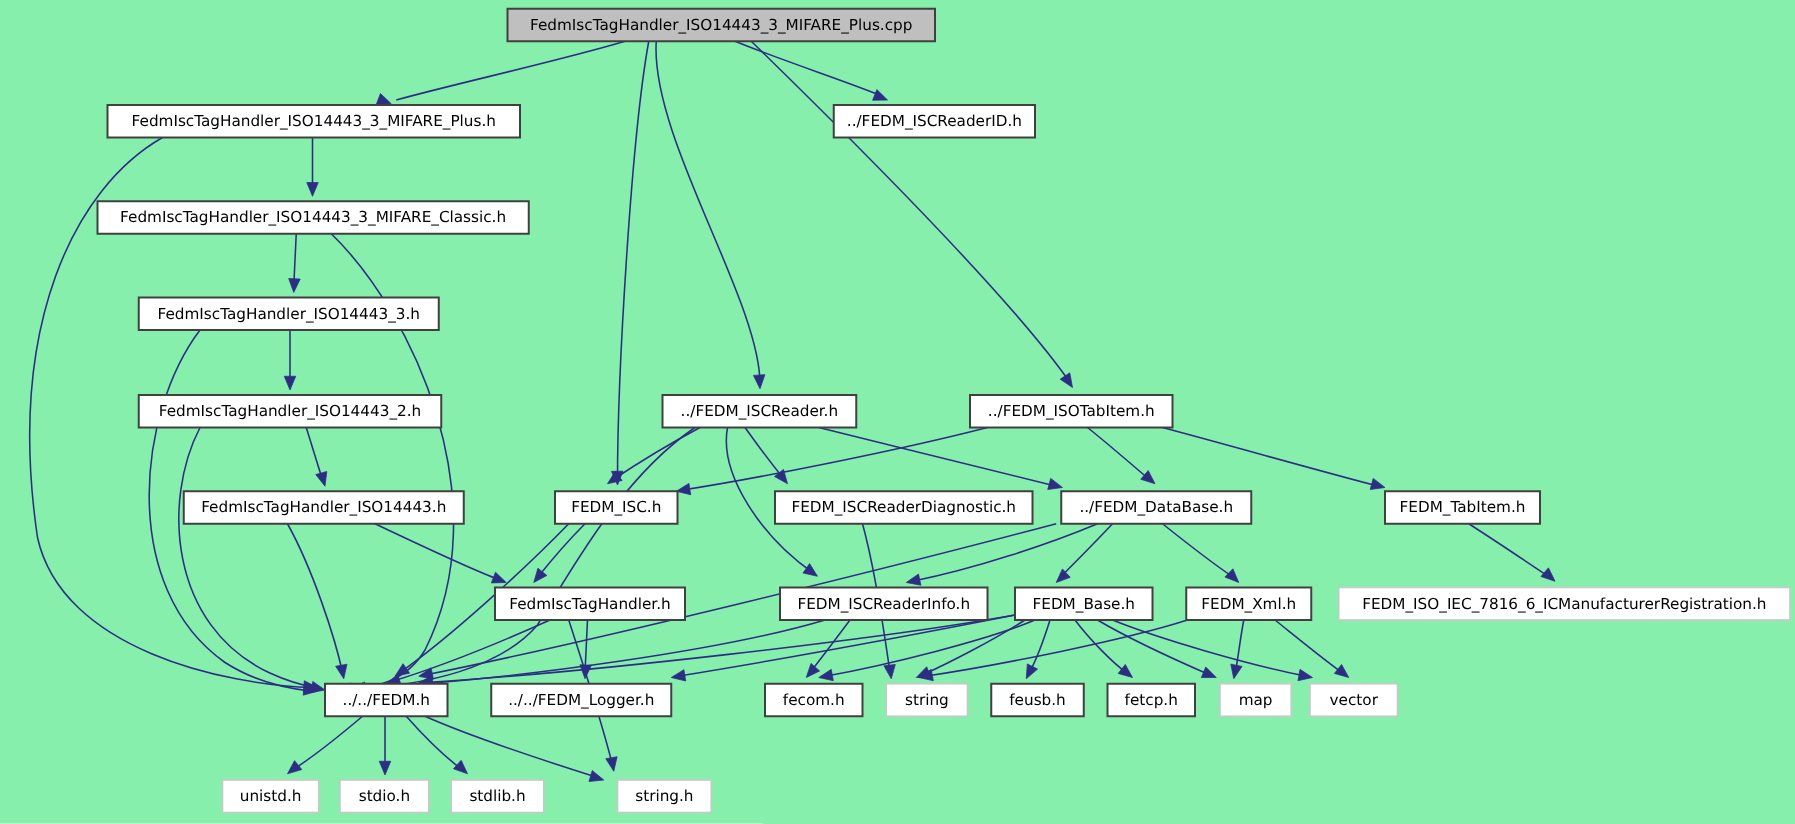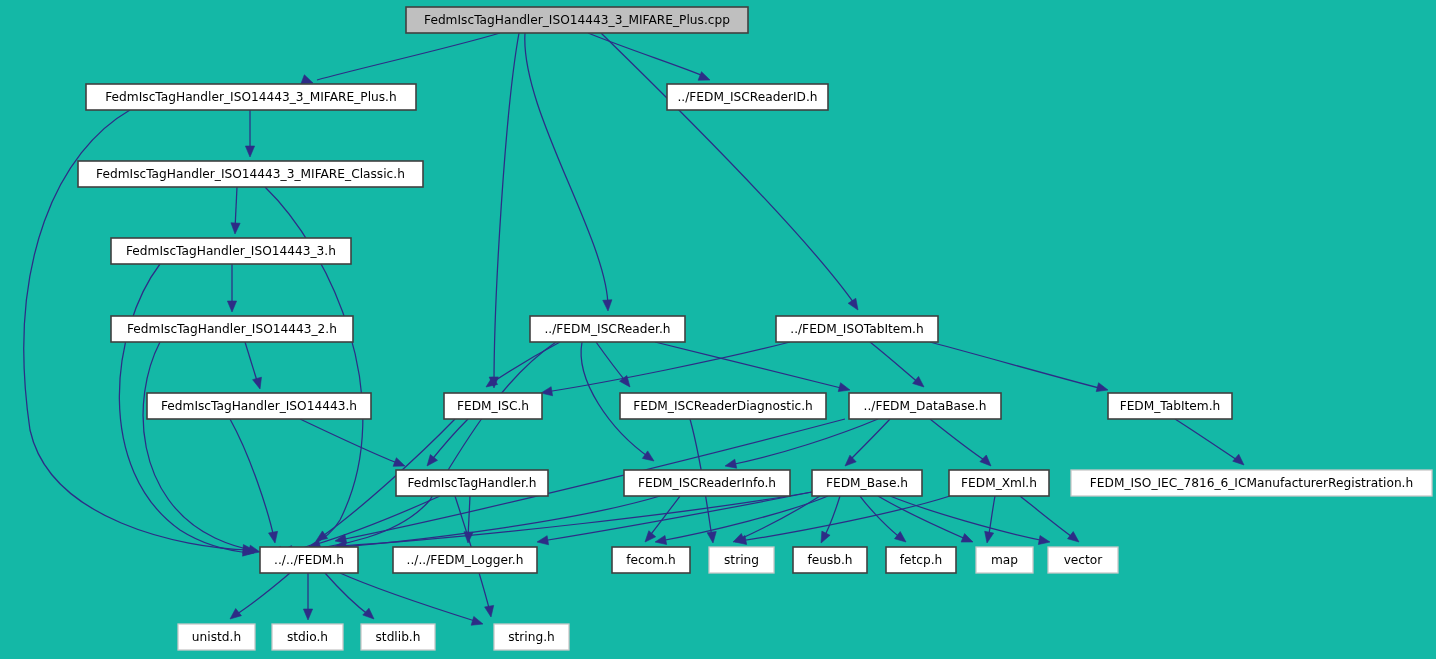--- a/index.html
+++ b/index.html
@@ -1,17 +1,17 @@
 <!DOCTYPE html>
 <html><head>
 <meta charset="utf-8">
 <style>
   html,body{margin:0;padding:0;background:#ffffff;}
   body{font-family:"DejaVu Sans","Liberation Sans",sans-serif;}
-  #graph-root{position:relative;width:1436px;height:659px;background:#14b8a6;overflow:hidden;}
+  #graph-root{position:relative;width:1436px;height:659px;background:#86efac;overflow:hidden;}
   svg#depgraph{display:block;width:1436px;height:659px;}
   .node-box{fill:#ffffff;stroke:#404040;stroke-width:1.6px;}
   .node-box.root{fill:#bfbfbf;stroke:#404040;stroke-width:1.6px;}
   .node-box.sys{fill:#ffffff;stroke:#c8c8c8;stroke-width:1.3px;}
   .node-label{font-family:"DejaVu Sans","Liberation Sans",sans-serif;font-size:12.2px;fill:#000000;
               text-anchor:middle;dominant-baseline:middle;white-space:pre;}
   .edge{fill:none;stroke:#2d2d86;stroke-width:1.25px;}
   .arrow-head{fill:#2d2d86;stroke:#2d2d86;stroke-width:0.6px;}
   .node-g{cursor:default;}
 </style>

